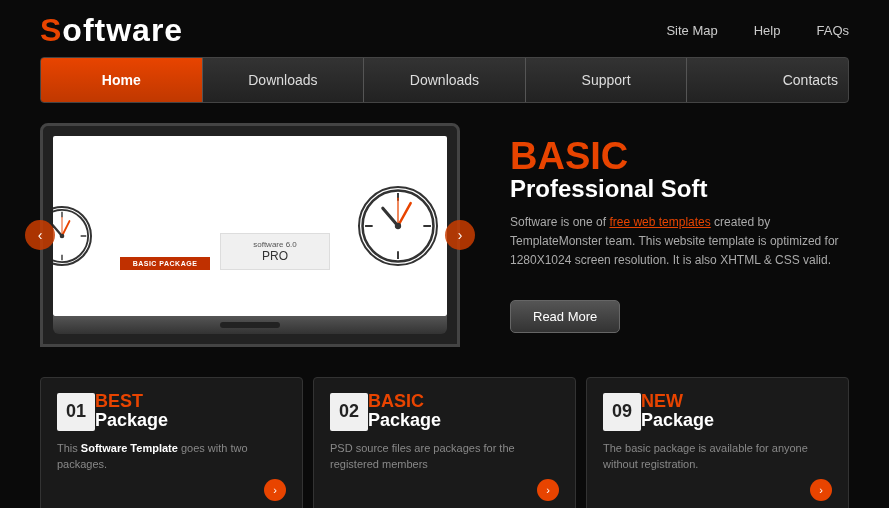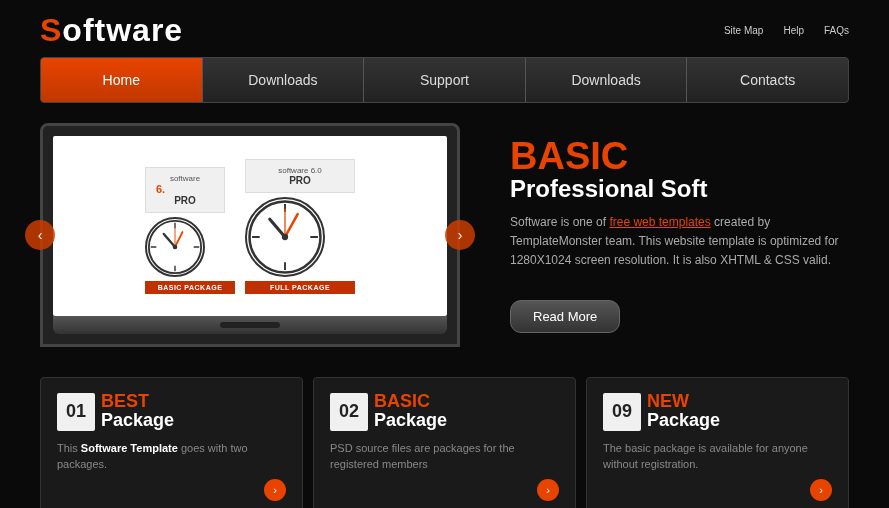--- a/index.html
+++ b/index.html
@@ -23,22 +23,22 @@
       font-size: 32px;
       font-weight: bold;
       color: #fff;
       letter-spacing: 1px;
     }
     .logo-s {
       color: #e84400;
     }
     .header-links {
       display: flex;
-      gap: 20px;
-      font-size: 10px;
+      gap: 36px;
+      font-size: 13px;
       color: #ccc;
     }
     .header-links a {
       color: #ccc;
       text-decoration: none;
     }
 
     
     .nav {
       display: flex;
@@ -50,25 +50,25 @@
     }
     .nav-item {
       flex: 1;
       padding: 14px 10px;
       text-align: center;
       font-size: 14px;
       color: #ddd;
       cursor: pointer;
       border-right: 1px solid #555;
     }
-    .nav-item:last-child { border-right: none; }
+    .nav-item:last-child { border-right: none; text-align: right; }
     .nav-item.active {
       background: linear-gradient(to bottom, #e84400, #c03800);
       color: #fff;
-      font-weight: normal;
+      font-weight: bold;
     }
 
     
     .hero {
       display: flex;
       align-items: center;
       padding: 20px 40px;
       gap: 20px;
       position: relative;
       min-height: 220px;
@@ -115,35 +115,36 @@
 
     
     .product-display {
       display: flex;
       align-items: flex-end;
       gap: 10px;
       padding: 10px 20px;
     }
     .product-box {
       display: flex;
-      flex-direction: column;
-      align-items: flex-start;
+      flex-direction: row;
+      align-items: flex-end;
+      gap: 28px;
     }
     .box-top {
       background: #f0f0f0;
       border: 1px solid #ddd;
       padding: 6px 10px;
       font-size: 9px;
       color: #333;
       text-align: center;
       min-width: 80px;
     }
     .box-top .sw-label { font-size: 8px; color: #555; }
     .box-top .version { font-size: 11px; font-weight: bold; color: #e84400; }
-    .box-top .type { font-size: 10px; color: #333; font-weight: bold; }
+    .box-top .type { font-size: 12px; color: #333; font-weight: normal; }
     .clock-circle {
       width: 60px;
       height: 60px;
       border-radius: 50%;
       border: 2px solid #333;
       background: #fff;
       position: relative;
       margin: 4px 0;
     }
     .clock-circle svg {
@@ -219,41 +220,41 @@
     .hero-desc .highlight {
       color: #e84400;
       text-decoration: underline;
     }
     .read-more-btn {
       background: linear-gradient(to bottom, #555, #333);
       border: 1px solid #666;
       color: #fff;
       padding: 8px 22px;
       font-size: 13px;
-      border-radius: 11px;
+      border-radius: 5px;
       cursor: pointer;
     }
 
     
     .packages {
       display: flex;
       gap: 10px;
       padding: 10px 40px 15px 40px;
     }
     .package-card {
       flex: 1;
       background: #1a1a1a;
       border: 1px solid #333;
       border-radius: 4px;
       padding: 14px 16px 12px 16px;
     }
     .package-header {
       display: flex;
       align-items: center;
-      gap: 6px;
+      gap: 0;
       margin-bottom: 8px;
     }
     .package-num-box {
       background: #f0f0f0;
       color: #222;
       font-size: 18px;
       font-weight: bold;
       width: 38px;
       height: 38px;
       display: flex;
@@ -309,22 +310,22 @@
   <div class="header-links">
     <a>Site Map</a>
     <a>Help</a>
     <a>FAQs</a>
   </div>
 </div>
 
 <div class="nav">
   <div class="nav-item active">Home</div>
   <div class="nav-item">Downloads</div>
+  <div class="nav-item">Downloads</div>
   <div class="nav-item">Support</div>
-  <div class="nav-item">Downloads</div>
   <div class="nav-item">Contacts</div>
 </div>
 
 <div class="hero">
 
   <div class="slider-area">
     <button class="arrow-btn arrow-left">
       <span>‹</span>
     </button>
     <div class="laptop">

